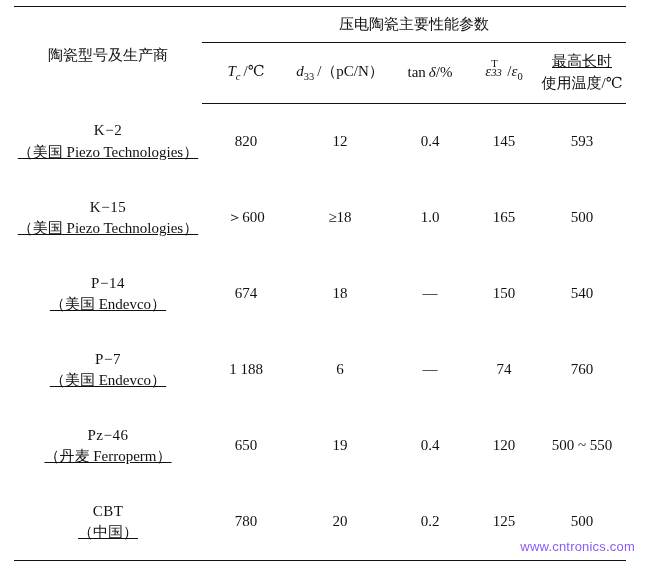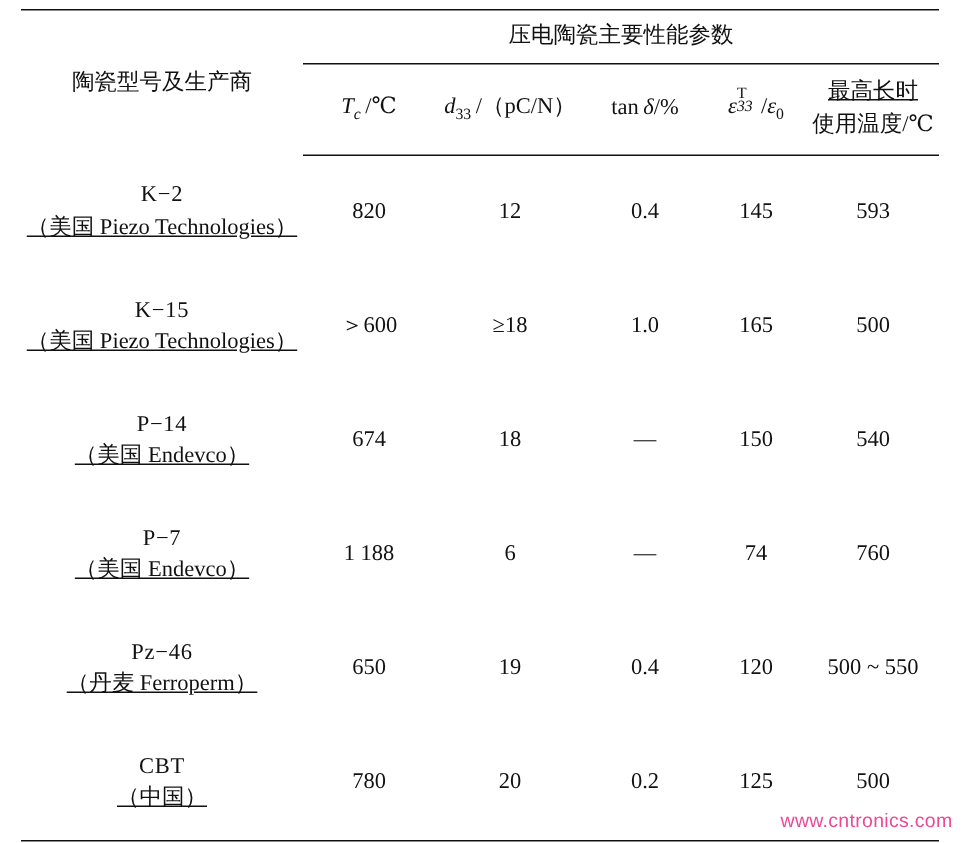--- a/index.html
+++ b/index.html
@@ -101,21 +101,21 @@
   .eps-stack .s-bot {
     position: absolute;
     left: 0; top: 0.35em;
     font-size: 10.5px;
     font-style: italic;
   }
   .watermark {
     position: absolute;
     right: 16px;
     bottom: 8px;
-    color: #ec4899;
+    color: #8b5cf6;
     font-family: "Liberation Sans", sans-serif;
     font-size: 13px;
     letter-spacing: 0.2px;
   }
   .nowrap { white-space: nowrap; }
 </style>
 </head>
 <body>
 
 <div id="sheet">

